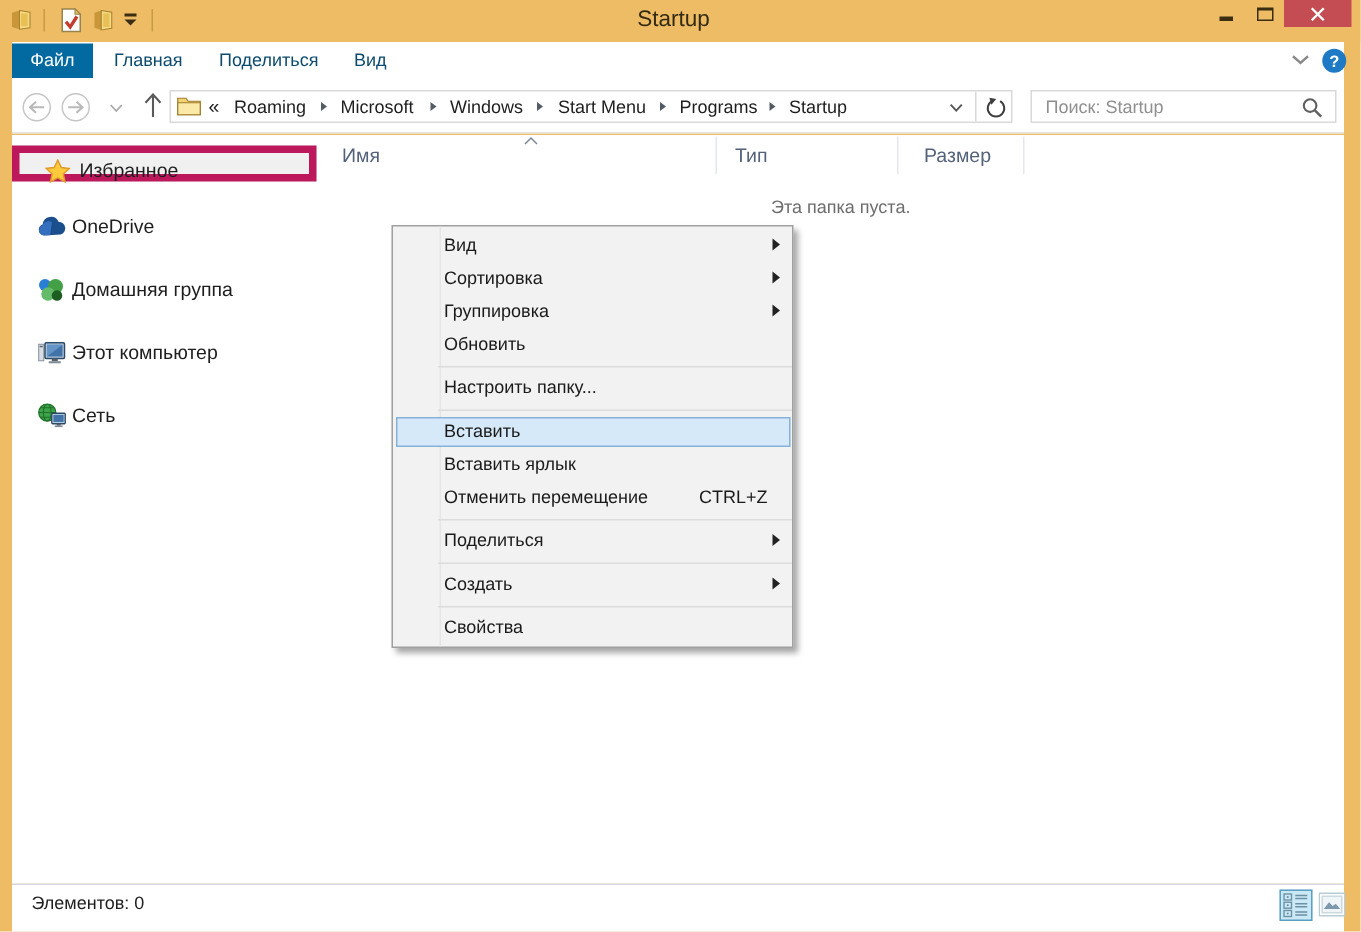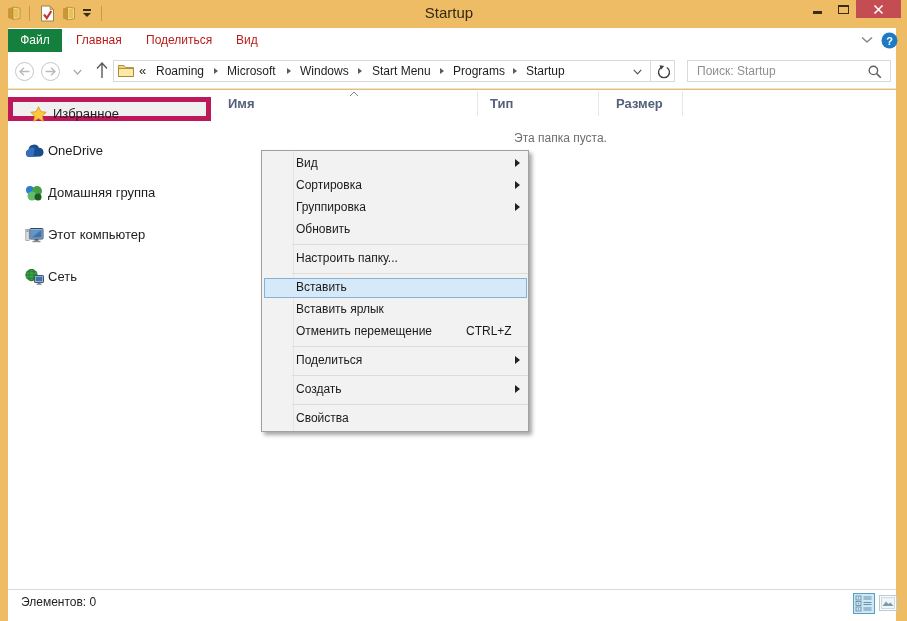--- a/index.html
+++ b/index.html
@@ -11,40 +11,40 @@
 #title { left:0; top:0; width:907px; height:28px; background:#EDBC65; }
 #wtitle { left:0; top:4px; width:898px; text-align:center; font-size:15px; color:#332a12; }
 .qsep { top:6px; width:1px; height:15px; background:#c99a41; }
 #close { left:856px; top:0; width:45px; height:18px; background:#C34D52; }
 #close svg { position:absolute; left:17px; top:4px; }
 #minbtn { left:813px; top:11px; width:9px; height:2.5px; background:#3a2d12; }
 #maxbtn { left:838px; top:5px; width:11px; height:9px; border:1px solid #3a2d12; border-top:2.5px solid #3a2d12; }
 
 
 #tabrow { left:8px; top:28px; width:888px; height:24px; background:#fff; }
-#filetab { position:absolute; left:0px; top:1px; width:54px; height:23px; background:#15803d; color:#fff; font-size:12px; text-align:center; line-height:23px; }
-.tab { position:absolute; top:1px; height:23px; font-size:12px; color:#b91c1c; line-height:23px; }
+#filetab { position:absolute; left:0px; top:1px; width:54px; height:23px; background:#0369a1; color:#fff; font-size:12px; text-align:center; line-height:23px; }
+.tab { position:absolute; top:1px; height:23px; font-size:12px; color:#0c4a6e; line-height:23px; }
 #ribchev { left:861px; top:36px; }
 #helpbtn { left:881px; top:32px; }
 
 
 #navrow { left:8px; top:52px; width:888px; height:37px; background:#fff; border-bottom:1px solid #e4e4e4; }
 .navcircle { position:absolute; top:10px; width:19px; height:19px; border-radius:50%; border:1px solid #c6c6c6; }
 #addr { position:absolute; left:105px; top:8px; width:562px; height:22px; background:#fff; border:1px solid #d9d9d9; }
 #search { position:absolute; left:679px; top:8px; width:204px; height:22px; background:#fff; border:1px solid #d9d9d9; font-size:12px; color:#8f8f8f; line-height:20px; padding-left:9px; }
 .crumb { position:absolute; top:0px; height:20px; line-height:20px; font-size:12px; color:#1e1e1e; }
 .csep { position:absolute; top:7px; width:0; height:0; border-left:4px solid #525c64; border-top:3.5px solid transparent; border-bottom:3.5px solid transparent; }
 
 
 #content { left:8px; top:90px; width:888px; height:499px; background:#fff; }
 .siderow { position:absolute; left:0px; width:203px; height:24px; font-size:13px; color:#1e1e1e; line-height:24px; }
 .siderow .ic { position:absolute; left:17px; top:4px; }
 .siderow .lb { position:absolute; left:40px; }
 #selrow { background:#f0f0f0; border:5px solid #be185d; }
-.hdr { position:absolute; top:3px; height:22px; line-height:22px; font-size:13px; color:#53627a;font-weight:bold; }
+.hdr { position:absolute; top:3px; height:22px; line-height:22px; font-size:13px; color:#53627a; }
 .hsep { position:absolute; top:1px; width:1px; height:25px; background:#e3e8ee; }
 #emptymsg { position:absolute; left:209px; top:41px; width:687px; text-align:center; font-size:12px; color:#6d6d6d; }
 
 
 #status { left:8px; top:589px; width:888px; height:42px; background:#fff; border-top:1px solid #d9d9d9; }
 #statustext { position:absolute; left:13px; top:5px; font-size:12px; color:#1e1e1e; }
 #viewbtn1 { position:absolute; left:845px; top:3px; width:22px; height:21px; background:#cbe8f6; border:1px solid #5ba0c2; }
 #viewbtn2 { position:absolute; left:871px; top:4px; width:18px; height:18px; }
 
 

